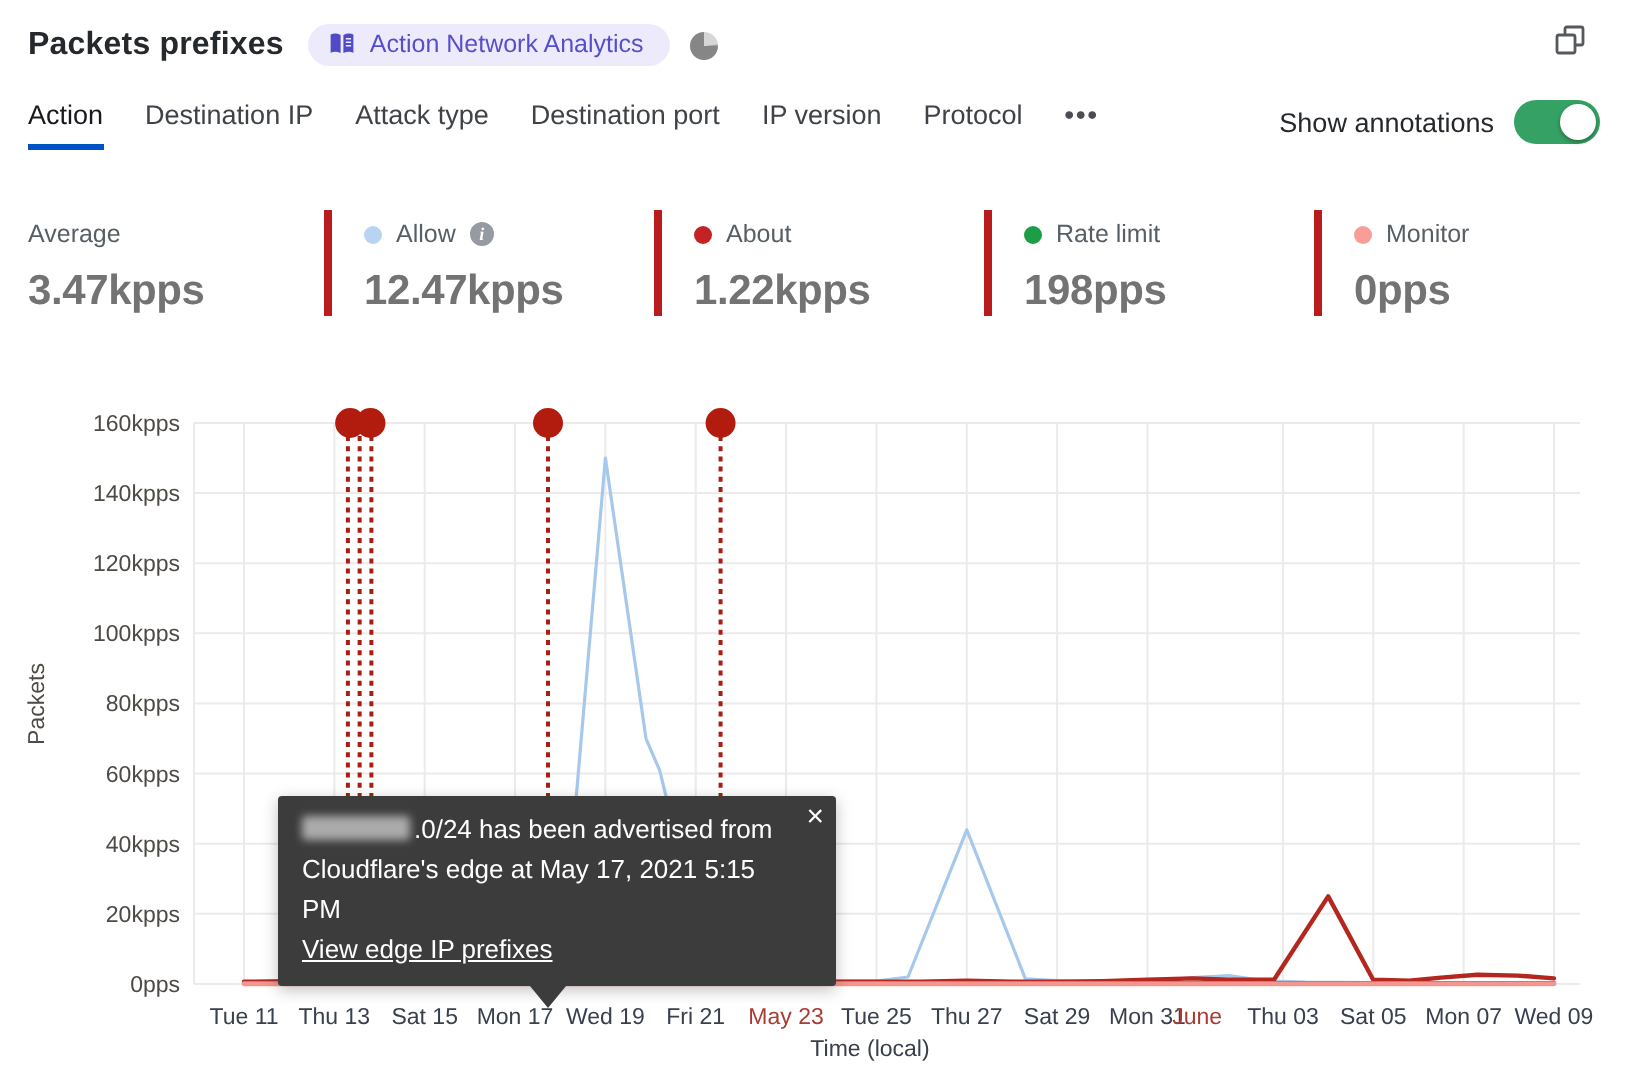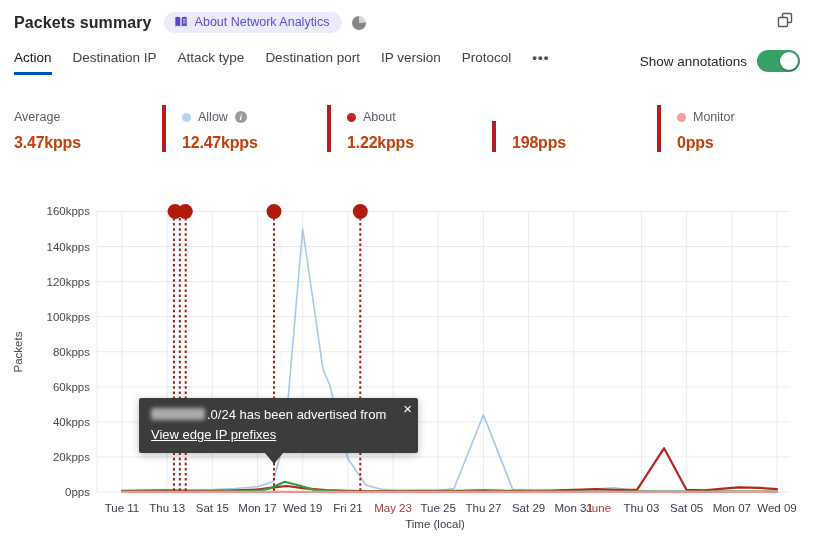--- a/index.html
+++ b/index.html
@@ -53,21 +53,21 @@
   .stat:nth-child(4){ width:165px; }
   .stat:nth-child(5){ width:147px; }
   .stat-label-row { display:flex; align-items:center; gap:7px; height:16px; }
   .stat-dot { width:9px; height:9px; border-radius:50%; display:inline-block; flex:none; }
   .stat-label { font-size:12.5px; color:#575f66; }
   .info-icon {
     width:12px; height:12px; border-radius:50%; background:#959ba1; color:#fff;
     font-size:9px; font-weight:700; line-height:12px; text-align:center; display:inline-block;
     font-family:"Liberation Serif", serif; font-style:italic; cursor:pointer;
   }
-  .stat-value { margin-top:9px; font-size:16px; font-weight:600; color:#c2410c; letter-spacing:-.2px; }
+  .stat-value { margin-top:9px; font-size:21px; font-weight:600; color:#737373; letter-spacing:-.2px; }
 
   
   #chart-svg { position:absolute; left:0; top:190px; }
   #chart-svg text { font-family:"Liberation Sans", sans-serif; }
 
   
   .tooltip {
     position:absolute; left:139px; top:398px; width:279px; z-index:5;
     background:#3c3c3c; color:#fff; border-radius:2px; padding:7px 26px 8px 12px;
     box-shadow:0 2px 8px rgba(0,0,0,.25); font-size:13px; line-height:20px;
@@ -86,30 +86,30 @@
     border-left:9px solid transparent; border-right:9px solid transparent;
     border-top:11px solid #3c3c3c;
   }
 </style>
 </head>
 <body>
 
 <div class="page">
 
   <div class="header">
-    <span class="title">Packets summary</span>
+    <span class="title">Packets prefixes</span>
     <span class="badge">
       <span class="book-icon">
         <svg width="14" height="14" viewBox="0 0 16 16">
           <path fill="#5049c8" d="M1.5 2.6C3.2 1.8 5.3 1.8 7.2 2.8v10.4c-1.9-1-4-1-5.7-.2V2.6z"></path>
           <path fill="#5049c8" d="M14.5 2.6c-1.7-.8-3.8-.8-5.7.2v10.4c1.9-1 4-1 5.7-.2V2.6z"></path>
           <path stroke="#edebfb" stroke-width="0.9" fill="none" d="M10.2 5h3M10.2 7h3M10.2 9h3"></path>
         </svg>
       </span>
-      <span class="badge-label">About Network Analytics</span>
+      <span class="badge-label">Action Network Analytics</span>
     </span>
     <span class="pie-icon"></span>
   </div>
 
   <span class="copy-icon">
     <svg width="18" height="18" viewBox="0 0 18 18" fill="none" stroke="#55595e" stroke-width="1.4">
       <rect x="6.5" y="2.5" width="9" height="9" rx="1"></rect>
       <rect x="2.5" y="6.5" width="9" height="9" rx="1" fill="#ffffff"></rect>
     </svg>
   </span>
@@ -148,20 +148,24 @@
         <div class="stat-value">12.47kpps</div>
       </div>
       <div class="stat">
         <div class="stat-label-row">
           <span class="stat-dot" style="background: rgb(196, 34, 36);"></span>
           <span class="stat-label">About</span>
         </div>
         <div class="stat-value">1.22kpps</div>
       </div>
       <div class="stat">
+        <div class="stat-label-row">
+          <span class="stat-dot" style="background: rgb(29, 158, 69);"></span>
+          <span class="stat-label">Rate limit</span>
+        </div>
         <div class="stat-value">198pps</div>
       </div>
       <div class="stat">
         <div class="stat-label-row">
           <span class="stat-dot" style="background: rgb(248, 157, 152);"></span>
           <span class="stat-label">Monitor</span>
         </div>
         <div class="stat-value">0pps</div>
       </div>
     </div>
@@ -230,17 +234,18 @@
       <text x="686.65" y="322" text-anchor="middle" font-size="11.5" fill="#39404d">Sat 05</text>
       <text x="731.822" y="322" text-anchor="middle" font-size="11.5" fill="#39404d">Mon 07</text>
       <text x="776.9939999999999" y="322" text-anchor="middle" font-size="11.5" fill="#39404d">Wed 09</text>
       <text x="435" y="338" text-anchor="middle" font-size="11.5" fill="#39404d">Time (local)</text>
       <text x="22" y="162" text-anchor="middle" font-size="11.5" fill="#4e4a45" transform="rotate(-90 22 162)">Packets</text>
     </svg>
 
   <div class="tooltip">
     <button class="tt-close">×</button>
     <div class="tt-line"><span class="redacted"></span><span>.0/24 has been advertised from</span></div>
+    <div class="tt-line">Cloudflare's edge at May 17, 2021 5:15 PM</div>
     <a class="tt-link">View edge IP prefixes</a>
     <div class="tt-pointer"></div>
   </div>
 
 </div>
 
 </body></html>

